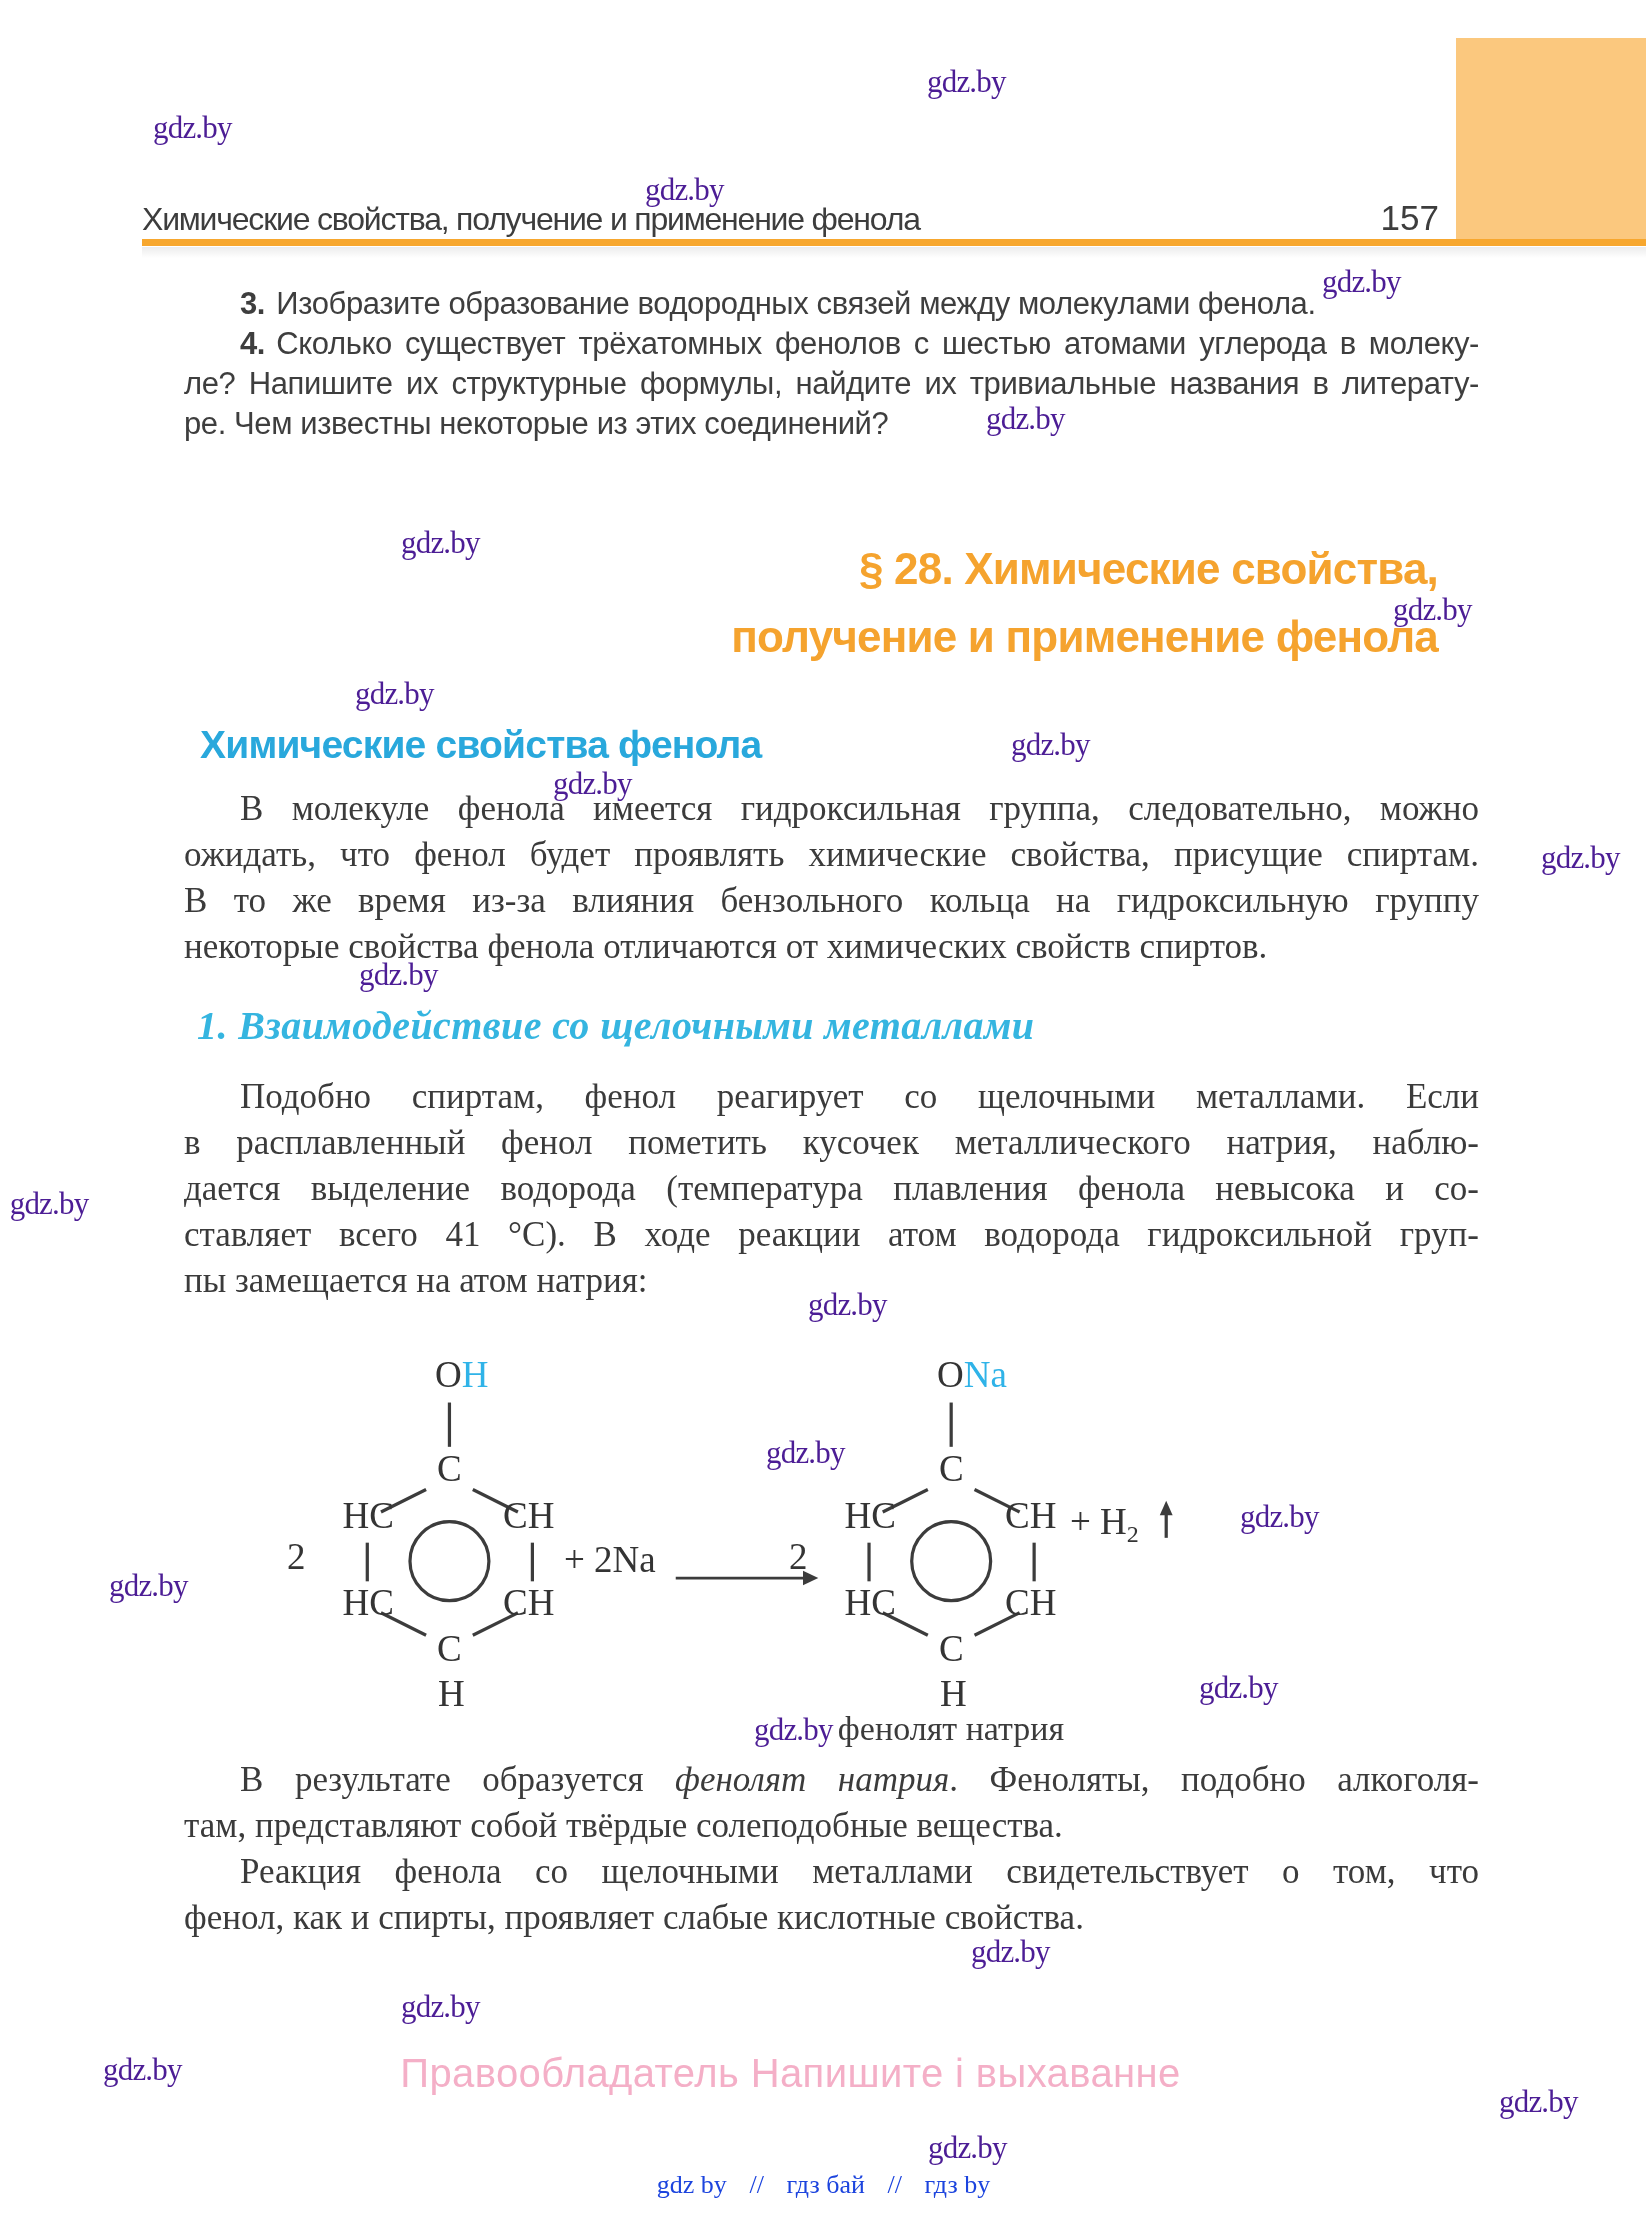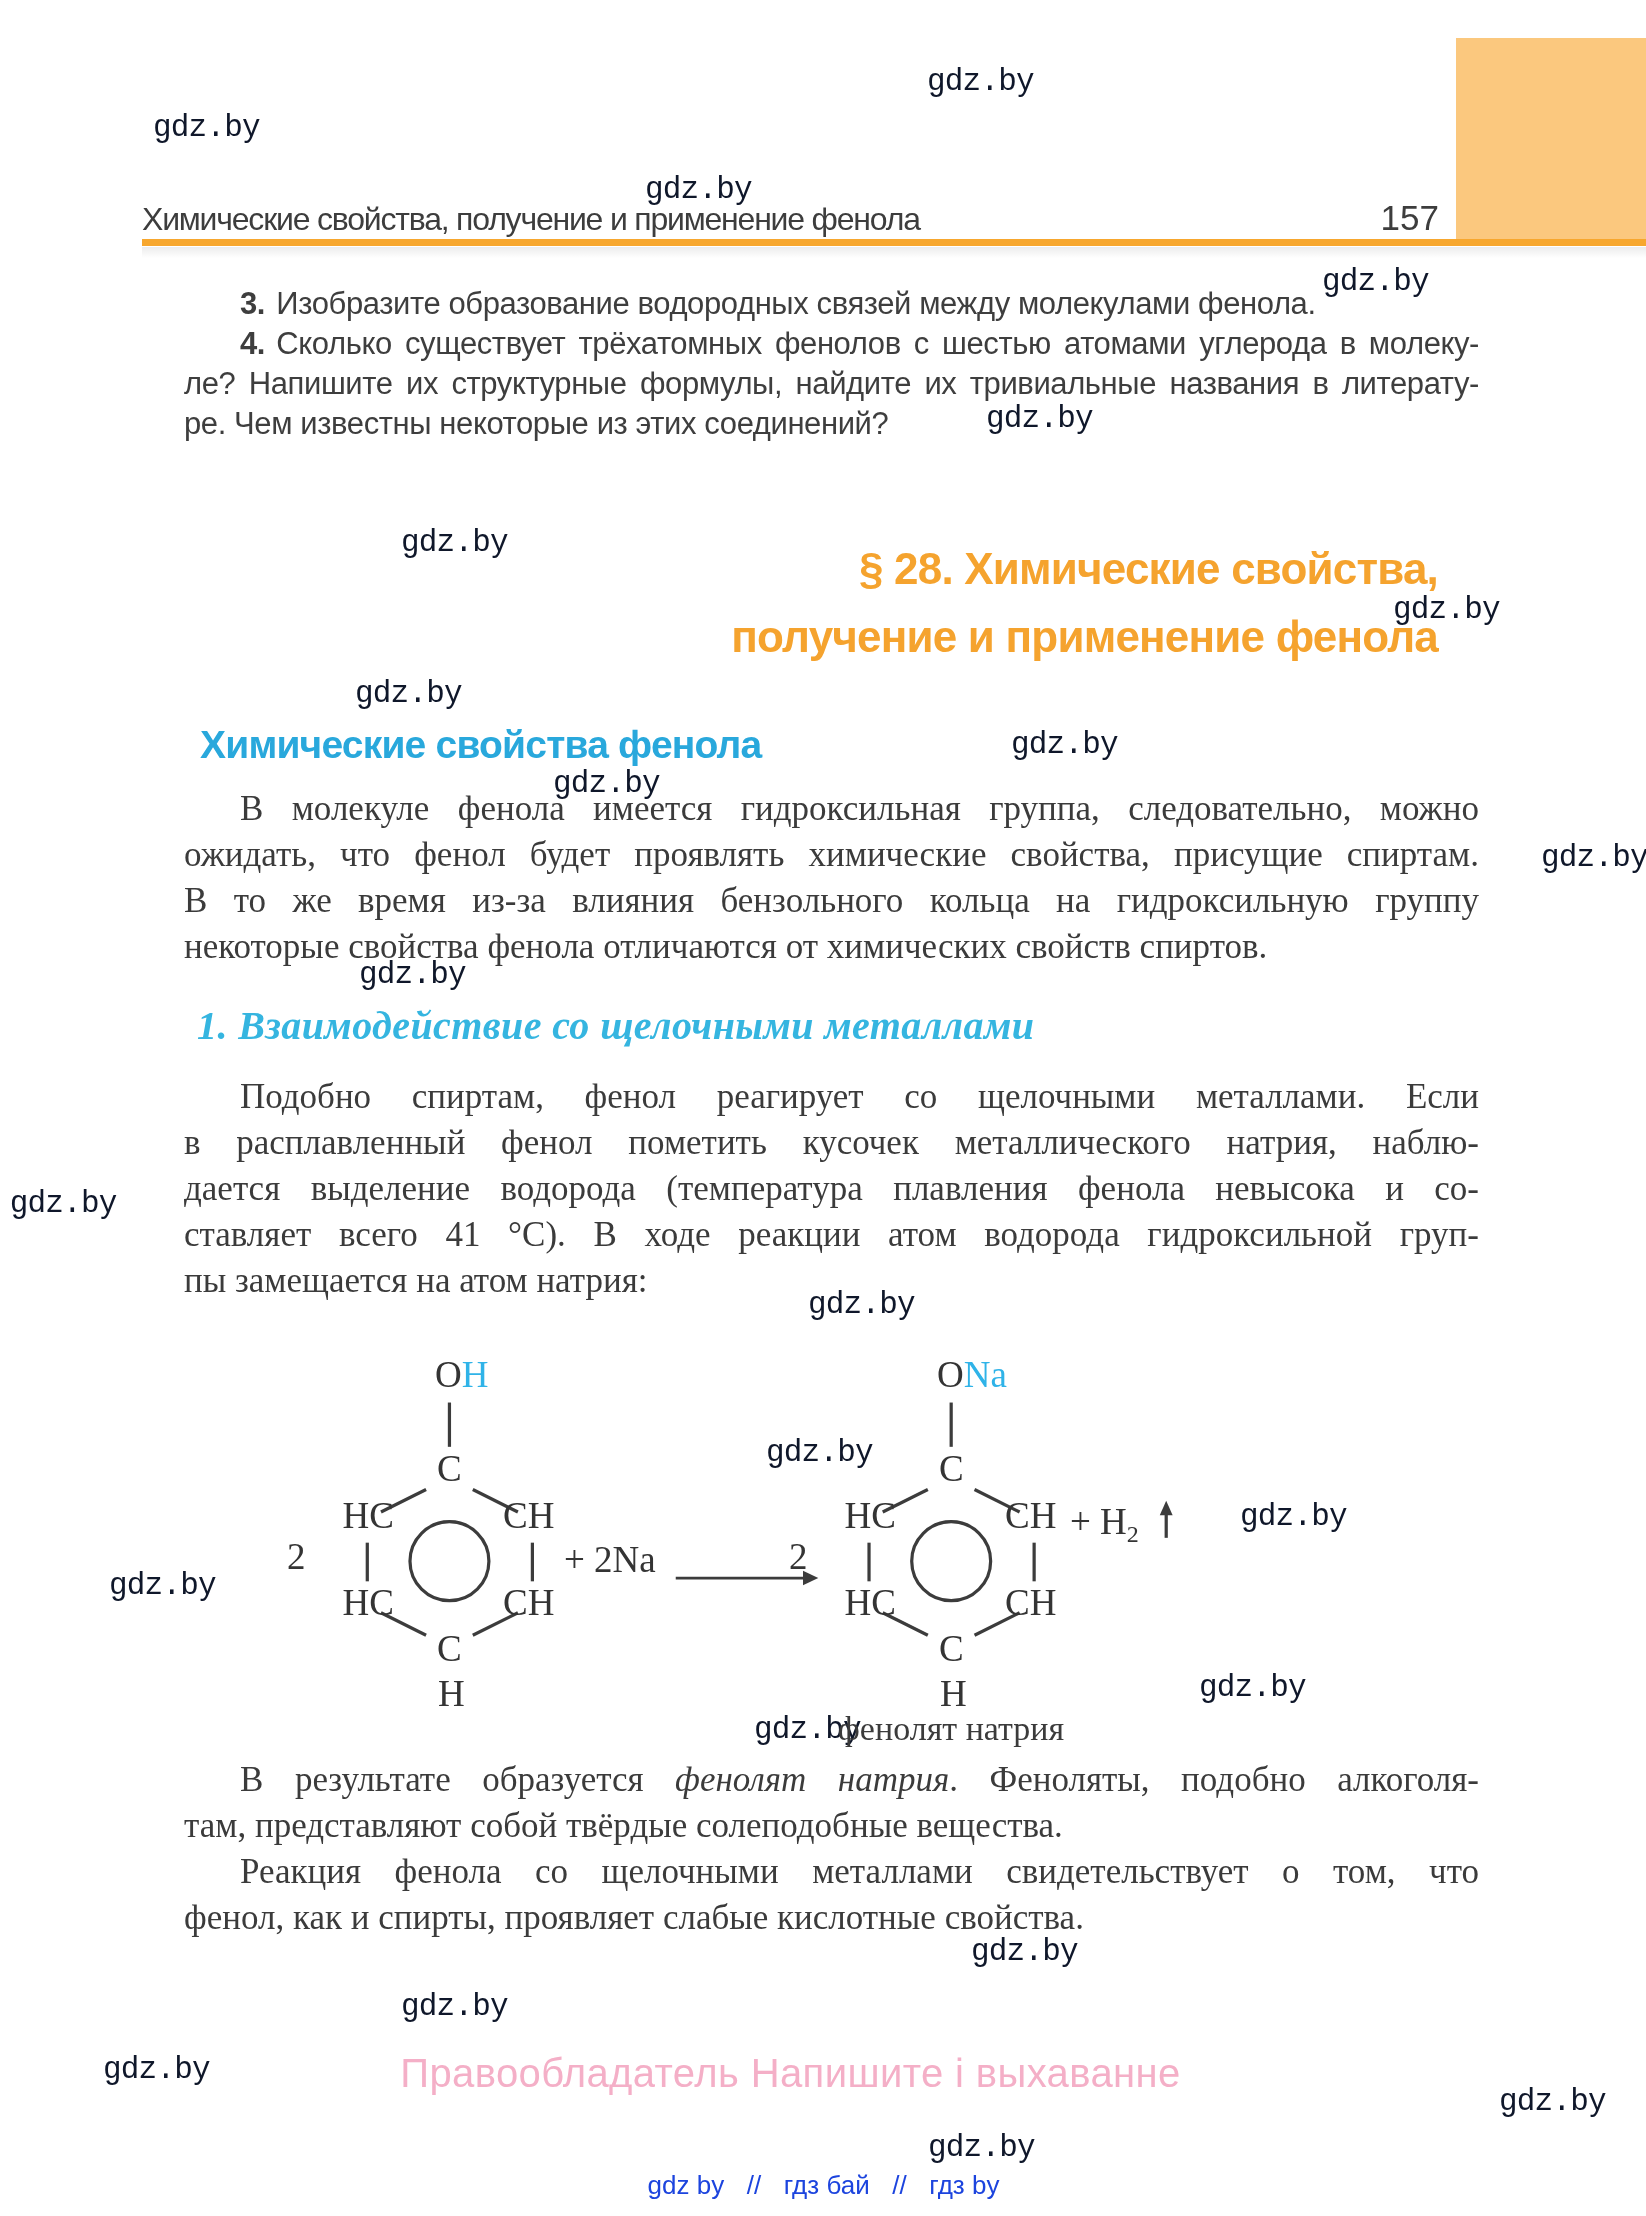--- a/index.html
+++ b/index.html
@@ -3,22 +3,22 @@
 <meta charset="utf-8">
 <style>
   html,body{margin:0;padding:0;background:#e8e8e8;}
   .page{position:relative;width:1647px;height:2216px;background:#ffffff;overflow:hidden;
         font-family:"Liberation Serif","DejaVu Serif",serif;color:#3b3b3b;}
 
   
   .promo-top{position:absolute;top:4.8px;left:0;width:100%;text-align:center;
              font-family:"Liberation Sans","DejaVu Sans",sans-serif;
              font-size:27px;letter-spacing:-0.4px;color:#17ce31;}
-  .wm{position:absolute;font-family:Liberation Mono, monospace;
-      font-size:31px;letter-spacing:-0.8px;color:#0f172a;white-space:nowrap;}
+  .wm{position:absolute;font-family:Liberation Serif, serif;
+      font-size:31px;letter-spacing:-0.8px;color:#4c1d95;white-space:nowrap;}
 
   
   .hdr-title{position:absolute;left:142px;top:201px;
              font-family:"Liberation Sans","DejaVu Sans",sans-serif;
              font-size:32px;letter-spacing:-1.2px;color:#3d3d3d;}
   .hdr-num{position:absolute;left:1338px;top:198px;width:101px;text-align:right;
            font-family:"Liberation Sans","DejaVu Sans",sans-serif;
            font-weight:normal;font-size:35px;color:#3d3d3d;}
   .hdr-rule{position:absolute;left:142px;top:239px;width:1505px;height:7.3px;background:#f7a72e;}
   .hdr-shadow{position:absolute;left:142px;top:247px;width:1505px;height:11.3px;
@@ -55,21 +55,21 @@
   .cyan{color:#2fb3e8;}
   .sub2{font-size:24px;vertical-align:-8px;}
   .rxn-caption{position:absolute;left:814px;top:1710px;width:274px;text-align:center;
                font-size:34px;color:#3b3b3b;}
 
   
   .copyright{position:absolute;left:143px;top:2051px;width:1295px;text-align:center;
              font-family:"Liberation Sans","DejaVu Sans",sans-serif;
              font-size:40px;letter-spacing:0.4px;color:#f4afc7;}
   .flinks{position:absolute;left:0;top:2170px;width:100%;text-align:center;
-          font-family:Liberation Sans, sans-serif;
+          font-family:Liberation Serif, serif;
           font-size:26px;color:#1c44de;}
   .flinks span{margin:0 11.3px;cursor:pointer;}
 </style>
 </head>
 <body>
 
 <div class="page">
 
 
   <span class="wm" style="left:927px;top:64px">gdz.by</span>

